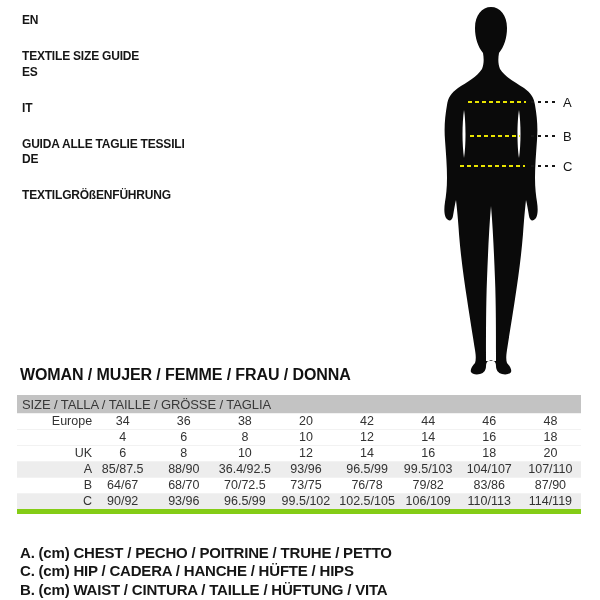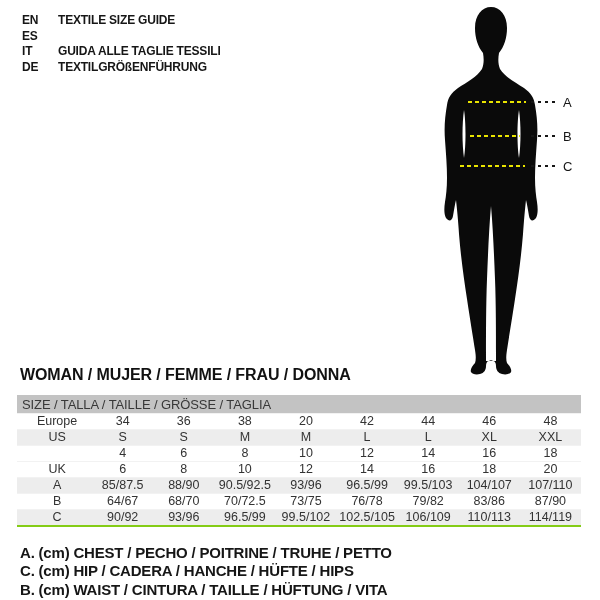--- a/index.html
+++ b/index.html
@@ -2,45 +2,45 @@
 <html><head>
 <meta charset="utf-8">
 <style>
   html,body{margin:0;padding:0;background:#fff;}
   .canvas{position:relative;width:600px;height:600px;background:#ffffff;overflow:hidden;
           font-family:"Liberation Sans",sans-serif;color:#1c1c1c;}
 
   
   .langs{position:absolute;left:22px;top:13px;}
   .lang-row{display:flex;font-weight:bold;font-size:12px;line-height:15.6px;
-            letter-spacing:-0.2px;color:#161616;white-space:nowrap;}
+            letter-spacing:-0.2px;color:#161616;white-space:nowrap;flex-direction:column;}
   .lang-code{width:36px;flex:0 0 36px;}
 
   
   .figure-svg{position:absolute;left:438px;top:4px;width:108px;height:371px;}
 
   
   .marker-dash{position:absolute;height:2px;
                background-image:repeating-linear-gradient(90deg,#e9e400 0 4px,transparent 4px 7px);}
   .marker-dots{position:absolute;height:2px;
                background-image:repeating-linear-gradient(90deg,#161616 0 2.5px,transparent 2.5px 7px);}
   .marker-label{position:absolute;font-size:13px;color:#161616;}
 
   
   .woman-title{position:absolute;left:20px;top:366px;font-weight:bold;font-size:16px;
                letter-spacing:-0.1px;color:#111;white-space:nowrap;}
 
   
   .size-table{position:absolute;left:17px;top:395px;width:564px;border-collapse:collapse;
-              table-layout:fixed;border-bottom:2px solid #84cc16;}
+              table-layout:fixed;border-bottom:5px solid #84cc16;}
   .size-table th{background:#c3c3c3;height:18px;text-align:left;padding:0 0 0 5px;
                  font-weight:normal;font-size:13px;color:#383838;letter-spacing:-0.1px;}
   .size-table td{height:15px;padding:0;text-align:center;font-size:12.5px;line-height:15px;
                  color:#333;white-space:nowrap;border-top:1px solid #f2f2f2;}
-  .size-table td.lbl{text-align:center;padding-left:5px;margin-top:8px;}
+  .size-table td.lbl{text-align:right;padding-left:5px;margin-top:8px;}
   .size-table tr.shaded{background:#ededed;}
 
   
   .legend{position:absolute;left:20px;top:544px;}
   .legend-line{font-weight:bold;font-size:15px;line-height:18.3px;letter-spacing:-0.2px;
                color:#161616;white-space:nowrap;}
 </style>
 </head>
 <body>
 
@@ -121,31 +121,20 @@
         <td class="lbl">Europe</td>
         <td>34</td>
         <td>36</td>
         <td>38</td>
         <td>20</td>
         <td>42</td>
         <td>44</td>
         <td>46</td>
         <td>48</td>
       </tr>
-      <tr class="shaded">
-        <td class="lbl">US</td>
-        <td>S</td>
-        <td>S</td>
-        <td>M</td>
-        <td>M</td>
-        <td>L</td>
-        <td>L</td>
-        <td>XL</td>
-        <td>XXL</td>
-      </tr>
       <tr>
         <td class="lbl"></td>
         <td>4</td>
         <td>6</td>
         <td>8</td>
         <td>10</td>
         <td>12</td>
         <td>14</td>
         <td>16</td>
         <td>18</td>
@@ -158,21 +147,21 @@
         <td>12</td>
         <td>14</td>
         <td>16</td>
         <td>18</td>
         <td>20</td>
       </tr>
       <tr class="shaded">
         <td class="lbl">A</td>
         <td>85/87.5</td>
         <td>88/90</td>
-        <td>90.5/92.5</td>
+        <td>36.4/92.5</td>
         <td>93/96</td>
         <td>96.5/99</td>
         <td>99.5/103</td>
         <td>104/107</td>
         <td>107/110</td>
       </tr>
       <tr>
         <td class="lbl">B</td>
         <td>64/67</td>
         <td>68/70</td>

